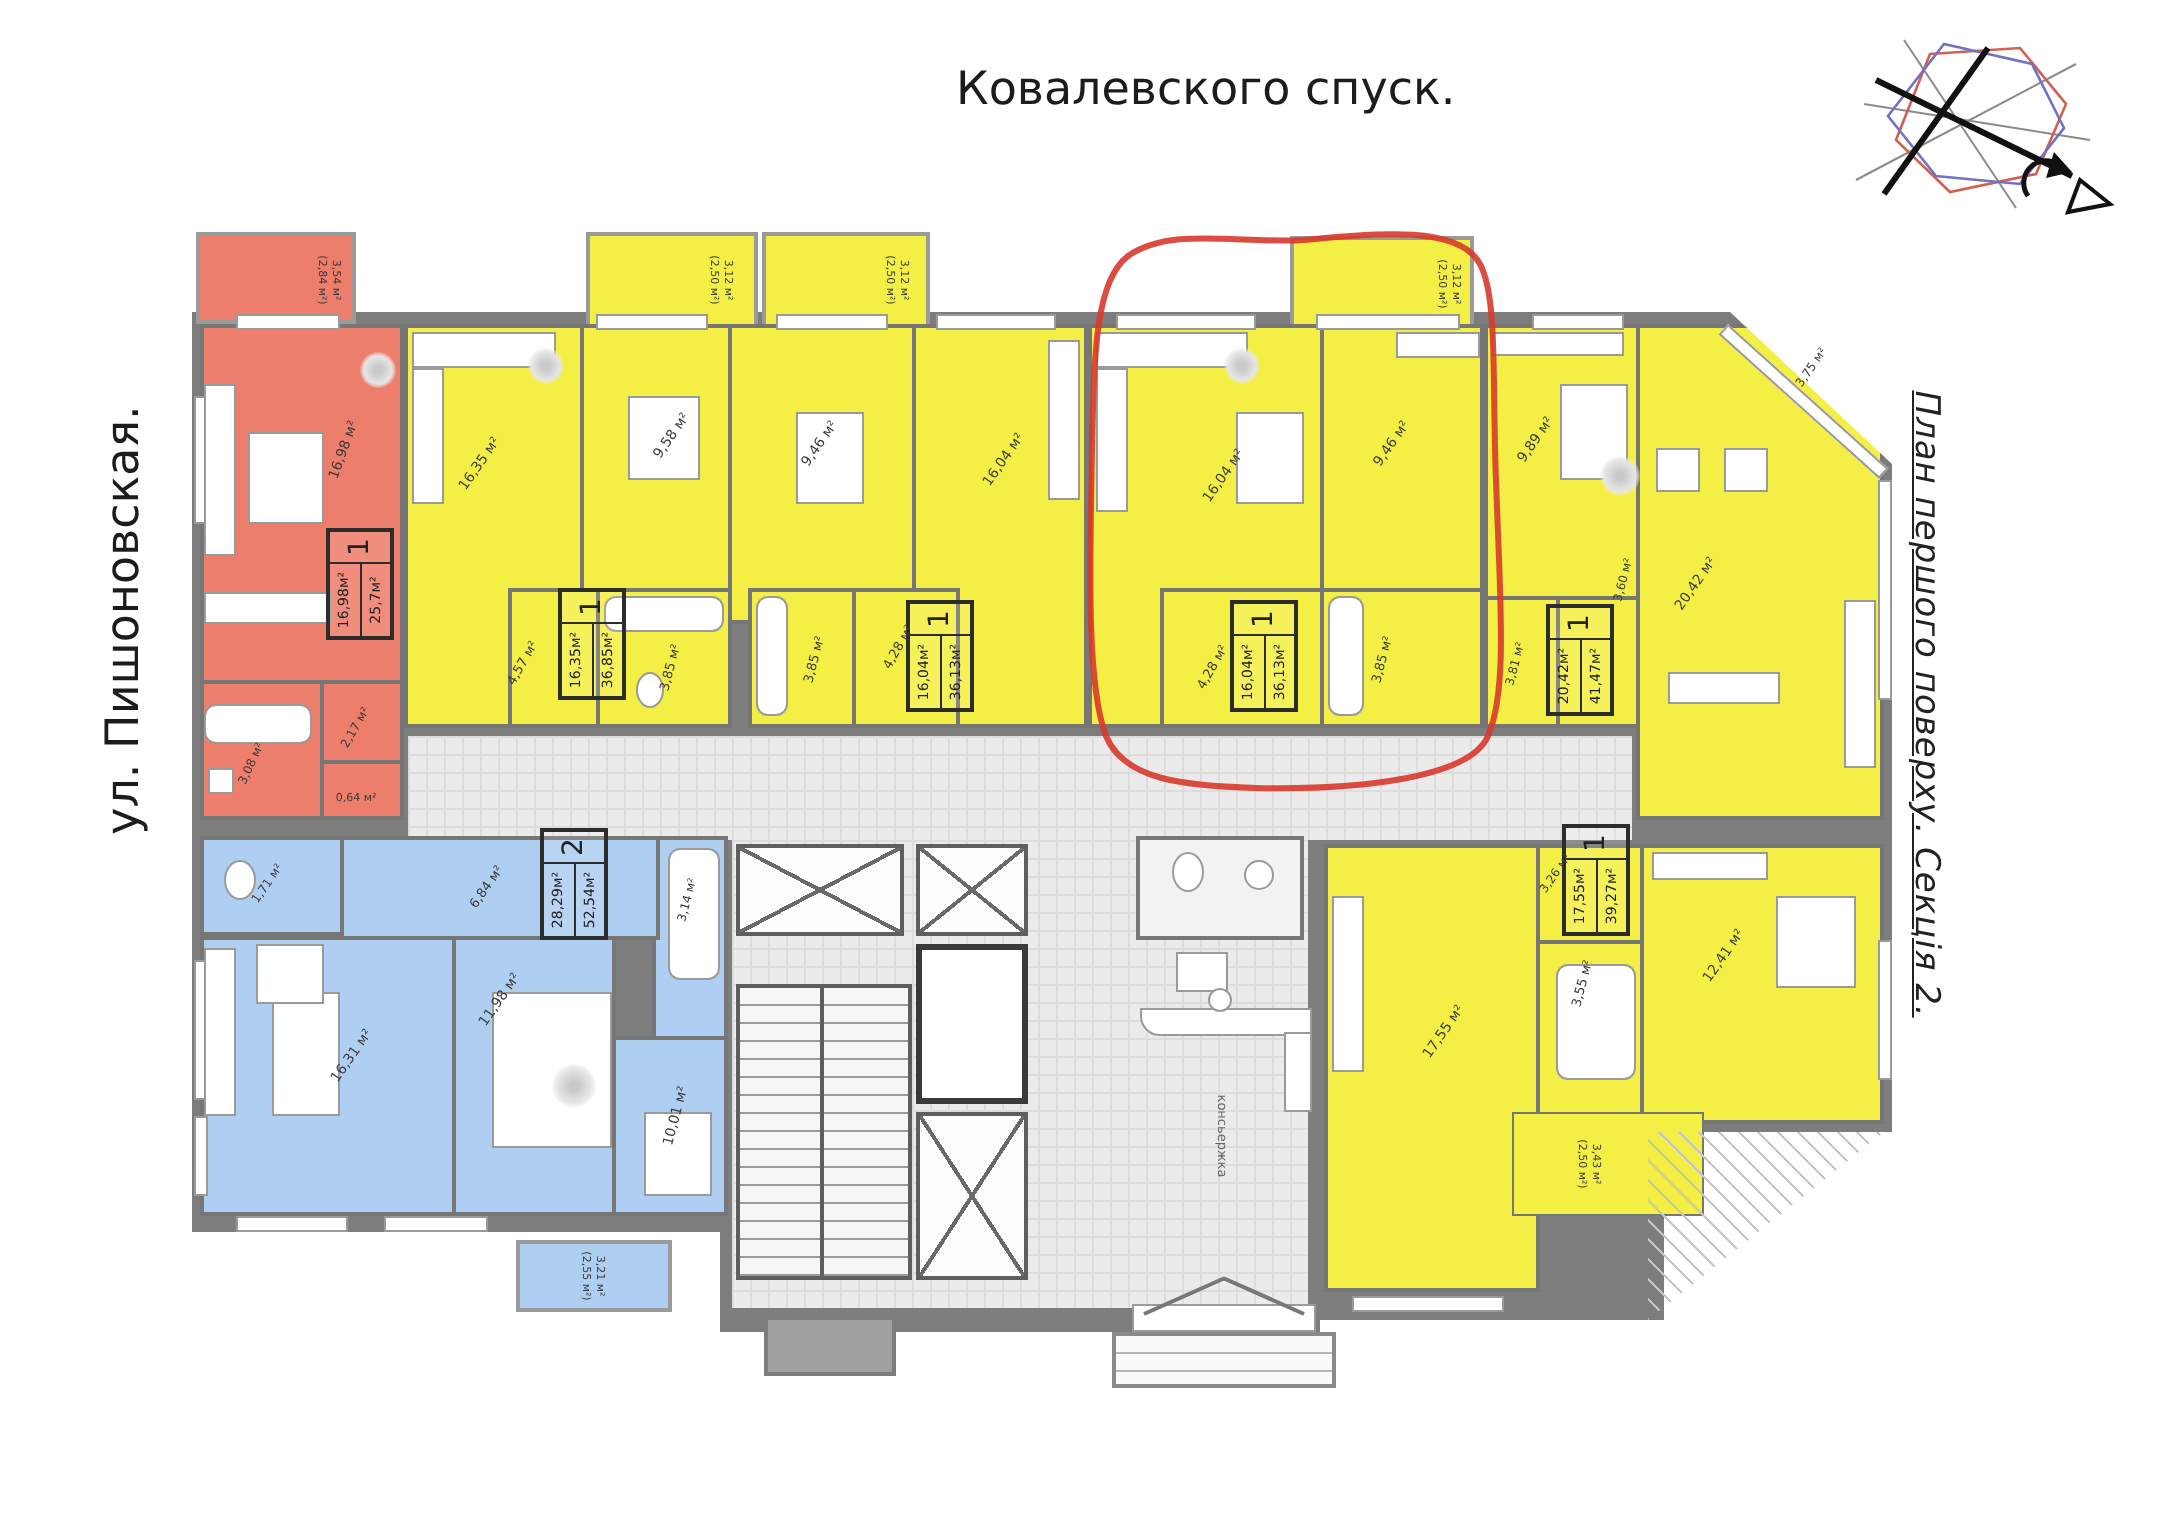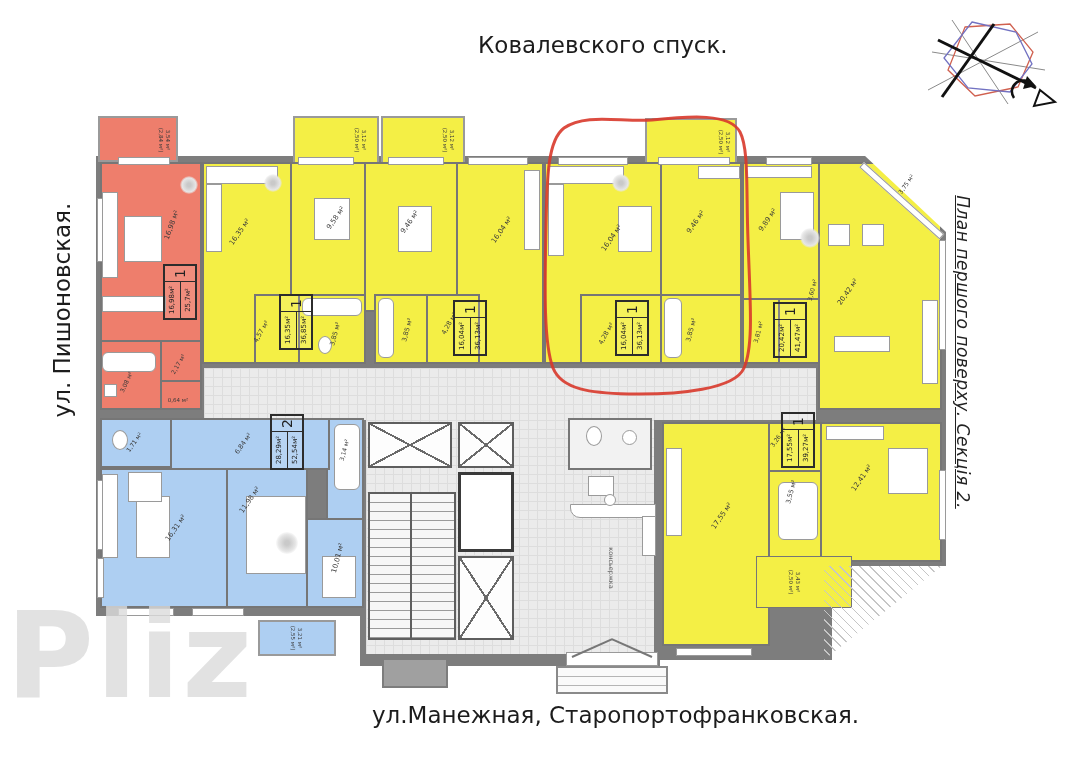--- a/index.html
+++ b/index.html
@@ -43,21 +43,20 @@
   .wm2{position:absolute;left:6px;top:586px;font-size:120px;font-weight:bold;color:#dcdcdc;opacity:.8;letter-spacing:2px;}
   svg.overlay{position:absolute;left:0;top:0;pointer-events:none;}
 </style>
 </head>
 <body>
 
 <div class="plan">
 
   <div class="street" style="left:478px;top:32px;">Ковалевского спуск.</div>
   <div class="street vert" style="left:62px;top:310px;">ул. Пишоновская.</div>
-  <div class="street" style="left:372px;top:702px;">ул.Манежная, Старопортофранковская.</div>
   <div class="plantitle" style="left:963px;top:352px;">План першого поверху. Секція 2.</div>
 
   <div class="wallblock" style="left:96px;top:156px;width:850px;height:214px;"></div>
   <div class="wallblock" style="left:740px;top:156px;width:206px;height:268px;"></div>
   <div class="wallblock" style="left:96px;top:156px;width:110px;height:258px;"></div>
   <div class="wallblock" style="left:196px;top:362px;width:610px;height:60px;"></div>
   <div class="wallblock" style="left:96px;top:414px;width:272px;height:202px;"></div>
   <div class="wallblock" style="left:360px;top:414px;width:300px;height:252px;"></div>
   <div class="wallblock" style="left:656px;top:414px;width:176px;height:246px;"></div>
   <div class="wallblock" style="left:820px;top:414px;width:126px;height:152px;"></div>
@@ -288,21 +287,20 @@
 
   <span class="rlabel" style="left:722px;top:516px;transform:translate(-50%,-50%) rotate(-55deg);">17,55 м²</span>
   <span class="rlabel" style="left:778px;top:437px;font-size:6px;transform:translate(-50%,-50%) rotate(-55deg);">3,26 м²</span>
   <span class="rlabel" style="left:792px;top:492px;font-size:6.5px;transform:translate(-50%,-50%) rotate(-75deg);">3,55 м²</span>
   <span class="rlabel" style="left:862px;top:478px;transform:translate(-50%,-50%) rotate(-55deg);">12,41 м²</span>
   <span class="rlabel" style="left:794px;top:582px;font-size:5.5px;transform:translate(-50%,-50%) rotate(90deg);">3,43 м²
 (2,50 м²)</span>
 
   <span class="rlabel" style="left:610px;top:568px;font-size:6.5px;color:#666;transform:translate(-50%,-50%) rotate(90deg);">консьержка</span>
 
-  <div class="wm2">Pliz</div>
 
   <svg class="overlay" style="left:920px;top:12px;" width="150" height="100" viewBox="0 0 150 100">
     <line x1="8" y1="78" x2="118" y2="20" stroke="#8a8a8a" stroke-width="1"></line>
     <line x1="32" y1="8" x2="88" y2="92" stroke="#8a8a8a" stroke-width="1"></line>
     <line x1="12" y1="40" x2="125" y2="58" stroke="#8a8a8a" stroke-width="1"></line>
     <polygon points="45,15 90,12 113,40 98,75 55,84 28,58" fill="none" stroke="#d0604f" stroke-width="1.3"></polygon>
     <polygon points="52,10 96,20 112,52 90,80 48,76 24,46" fill="none" stroke="#7272c2" stroke-width="1.3"></polygon>
     <line x1="74" y1="12" x2="22" y2="85" stroke="#111" stroke-width="3"></line>
     <line x1="18" y1="28" x2="116" y2="76" stroke="#111" stroke-width="3"></line>
     <path d="M 120,78 L 135,90 L 114,94 Z" fill="#fff" stroke="#111" stroke-width="2"></path>

